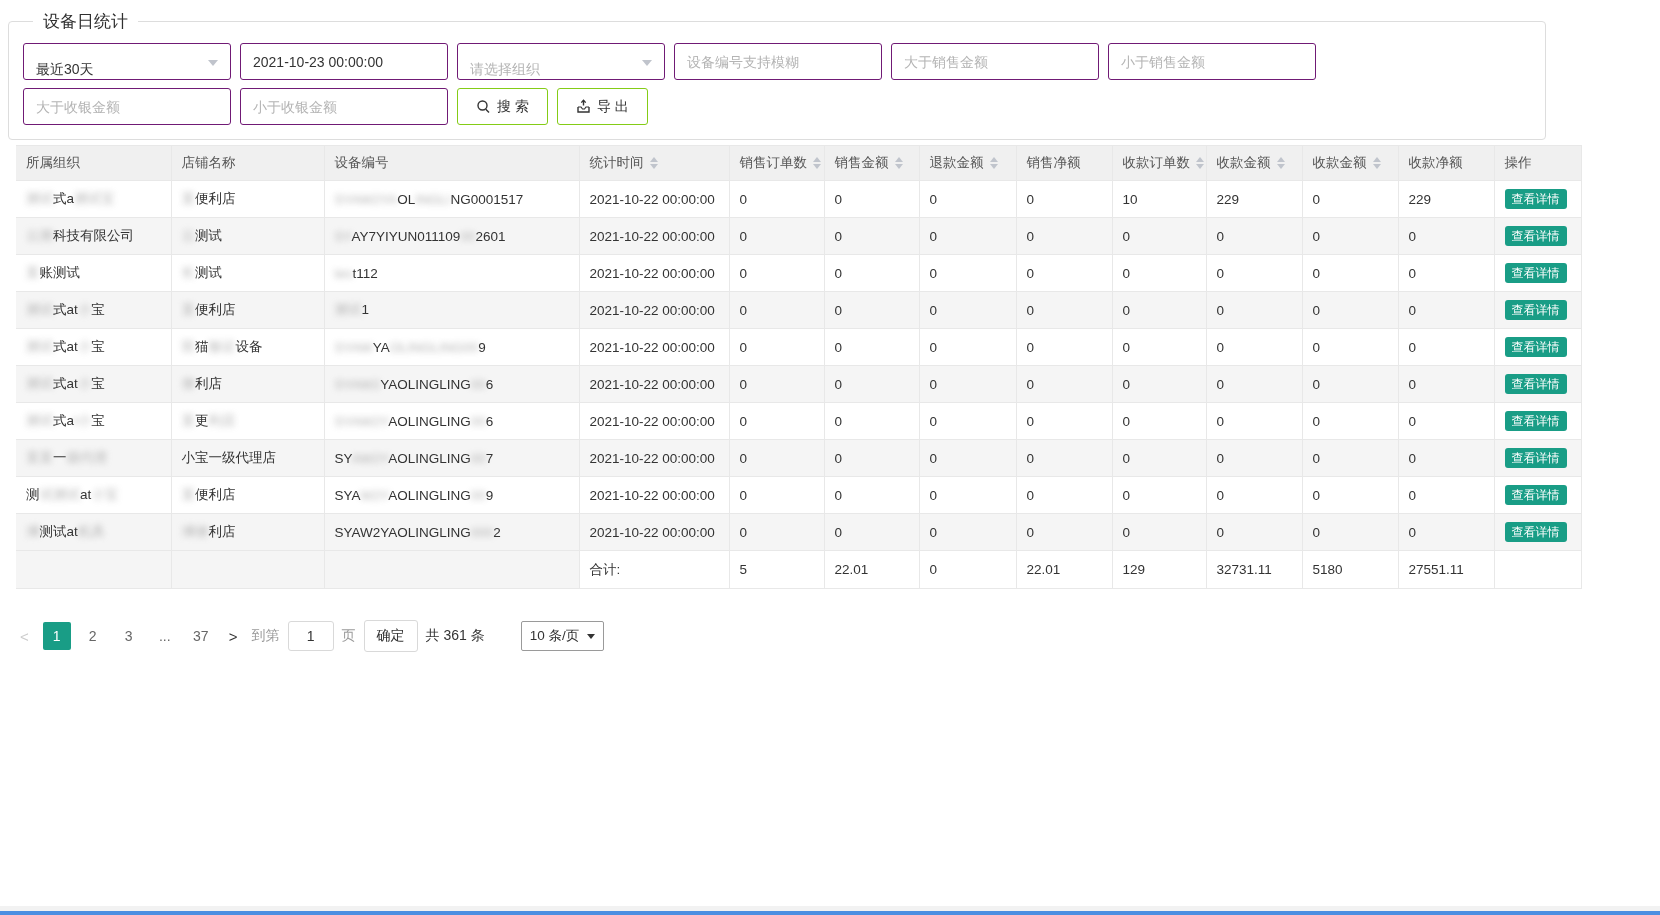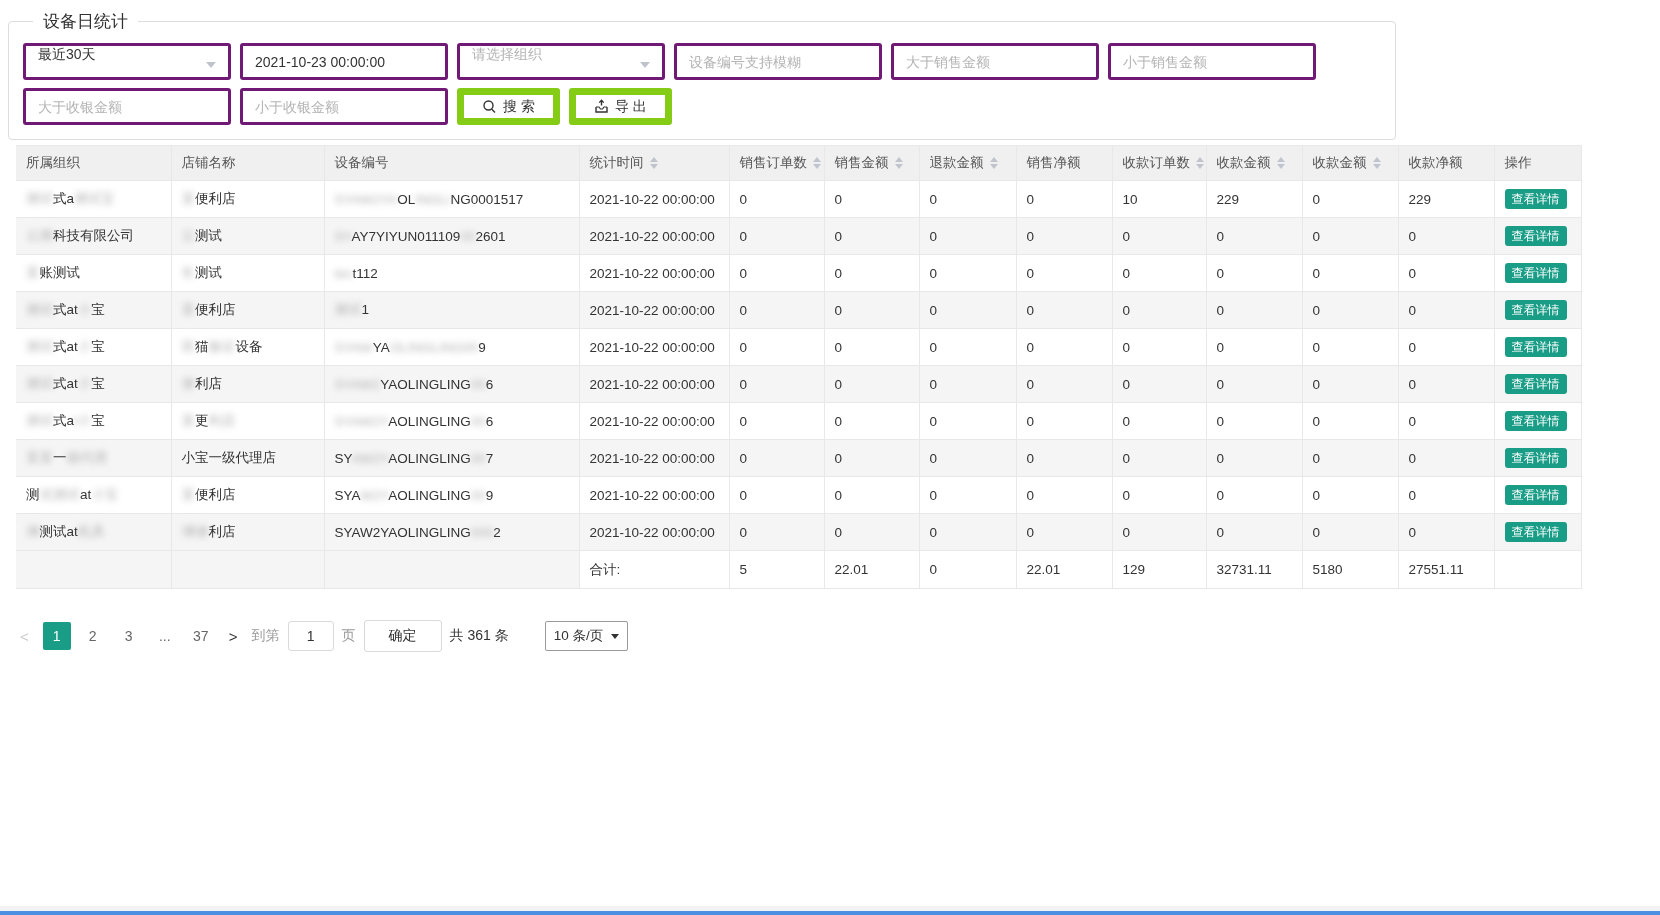--- a/index.html
+++ b/index.html
@@ -5,49 +5,49 @@
   * { box-sizing: border-box; margin: 0; padding: 0; }
   html,body { background:#fff; }
   body {
     width: 1660px; height: 915px;
     font-family: "Liberation Sans", "DejaVu Sans", sans-serif;
     font-size: 14px; color: #333;
     position: relative; overflow: hidden;
   }
   
   fieldset.panel {
-    position: absolute; left: 8px; top: 10px; width: 1388px;
+    position: absolute; left: 8px; top: 10px; width: 1538px;
     border: 1px solid #ddd; border-radius: 4px;
     padding: 2px 14px 14px 6px;
   }
   fieldset.panel legend {
     margin-left: 18px; padding: 0 10px;
     font-size: 17px; color: #2f2f2f;
   }
   .filter-row { display: flex; gap: 9px; margin: 8px 0 0 8px; align-items: center; }
   .f-input, .f-select {
     width: 208px; height: 37px;
-    border: 3px solid #701a75; border-radius: 3px;
-    background: #fff; display: flex; align-items: flex-start;
+    border: 1px solid #701a75; border-radius: 3px;
+    background: #fff; display: flex; align-items: flex-end;
     padding: 0 12px; position: relative; color: #333;
   }
   .f-input input {
     border: none; outline: none; width: 100%; height: 100%;
     font-family: inherit; font-size: 14px; color: #333; background: transparent;
   }
   .f-input input::placeholder { color: #b4b4b4; }
   .f-select .caret {
     position: absolute; right: 12px; top: 16px;
     width: 0; height: 0;
     border-left: 5px solid transparent; border-right: 5px solid transparent;
     border-top: 6px solid #c0c4cc;
   }
   .f-select.placeholder { color: #b4b4b4; }
   .btn {
-    height: 37px; background: #fff; border: 7px solid #84cc16; border-radius: 3px;
+    height: 37px; background: #fff; border: 1px solid #84cc16; border-radius: 3px;
     display: inline-flex; align-items: center; justify-content: center;
     padding: 0 18px; font-size: 14px; color: #333; cursor: pointer; gap: 6px;
   }
   .btn svg { display: block; }
   
   .table-wrap { position: absolute; left: 16px; top: 145px; width: 1660px; }
   table { border-collapse: collapse; table-layout: fixed; width: 1565px; }
   th, td {
     border-right: 1px solid #e8e8e8; border-bottom: 1px solid #e8e8e8;
     padding: 0 8px 0 10px; font-weight: normal; text-align: left;
@@ -81,21 +81,21 @@
     color: #666; cursor: pointer; border-radius: 2px; padding: 0 4px;
   }
   .page.active { background: var(--accent, #199d86); color: #fff; }
   .page.ellipsis { cursor: default; }
   .jump-label { color: #9a9a9a; }
   .jump-input {
     width: 46px; height: 30px; border: 1px solid #d9d9d9; border-radius: 3px;
     text-align: center; font-family: inherit; font-size: 14px; color: #333; outline: none;
   }
   .confirm-btn {
-    height: 32px; padding: 0 24px; border: 1px solid #d9d9d9; border-radius: 3px;
+    height: 32px; padding: 0 12px; border: 1px solid #d9d9d9; border-radius: 3px;
     background: #fff; font-family: inherit; font-size: 14px; color: #333; cursor: pointer;
   }
   .total { color: #333; }
   .size-select {
     height: 30px; border: 1px solid #9a9a9a; border-radius: 2px;
     display: inline-flex; align-items: center; gap: 8px; padding: 0 8px;
     font-size: 13.5px; cursor: pointer; background: #fff; margin-left: 28px;
   }
   .size-select .caret {
     width: 0; height: 0; border-left: 4px solid transparent;

